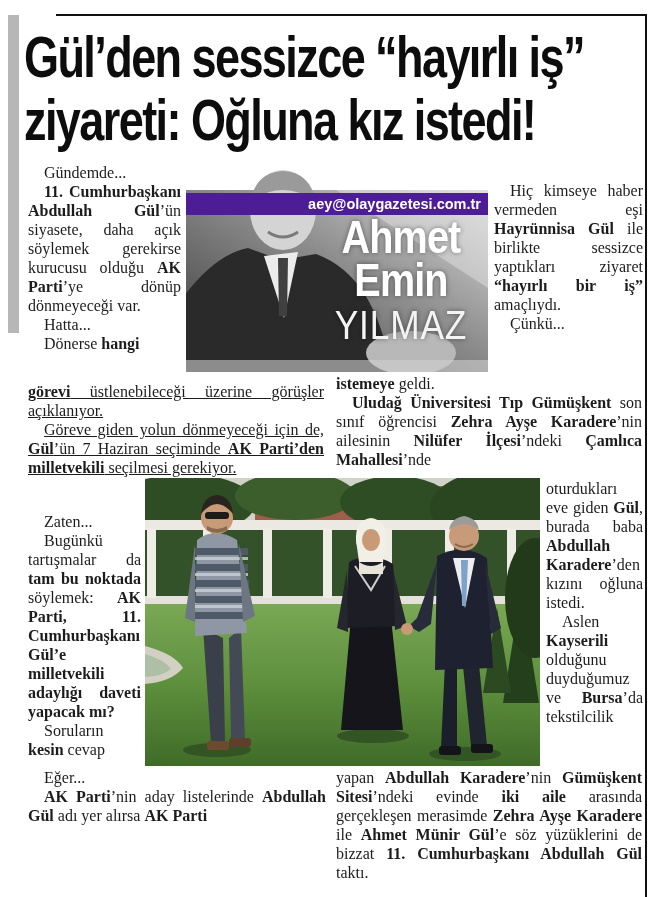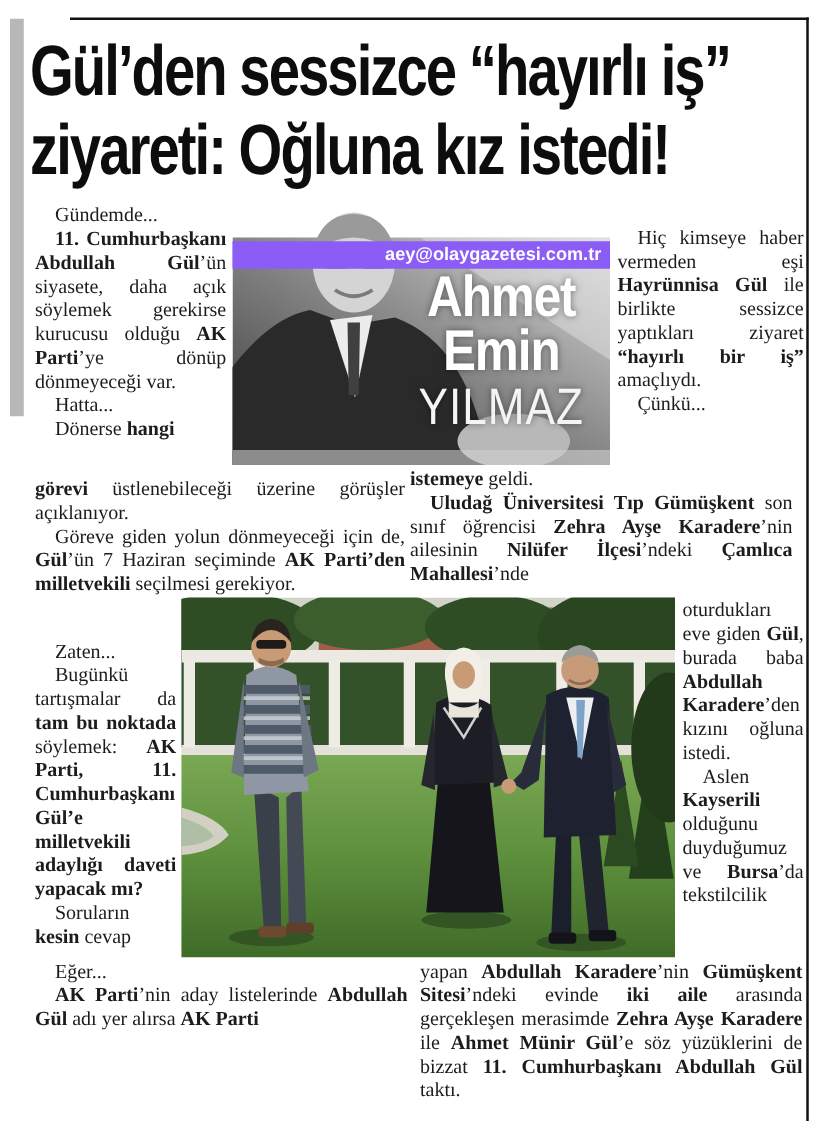--- a/index.html
+++ b/index.html
@@ -23,32 +23,32 @@
     transform:scaleX(0.79);transform-origin:left top;
   }
   
   .tz{
     font-size:16px;line-height:19px;text-align:justify;overflow:hidden;
   }
   .tz p{margin:0;text-indent:16px;}
   .tz p.noindent{text-indent:0;}
   .tz .b{font-weight:bold;}
   #zone-l1{left:28px;top:163px;width:153px;height:221px;}
-  #zone-l2{left:28px;top:382px;width:296px;height:102px;}
+  #zone-l2{left:28px;top:382px;width:296px;height:102px;text-decoration:underline;}
   #zone-l3{left:28px;top:512px;width:113px;height:282px;}
   #zone-l4{left:28px;top:768px;width:298px;height:129px;}
   #zone-r1{left:494px;top:181px;width:149px;height:219px;}
-  #zone-r2{left:328px;top:374px;width:306px;height:104px;}
+  #zone-r2{left:336px;top:374px;width:306px;height:104px;}
   #zone-r3{left:546px;top:479px;width:97px;height:291px;}
   #zone-r4{left:336px;top:768px;width:306px;height:129px;}
   
   .columnist{left:186px;top:168px;width:302px;height:204px;}
   .columnist svg{position:absolute;left:0;top:0;}
   .email-bar{
-    position:absolute;left:0;top:25px;width:302px;height:22px;background:#8b5cf6;
+    position:absolute;left:0;top:25px;width:302px;height:22px;background:#4c1d95;
     display:flex;align-items:center;justify-content:flex-end;
     font-family:"Liberation Sans", sans-serif;font-weight:bold;
     font-size:14.5px;color:#ffffff;padding-right:7px;box-sizing:border-box;
     letter-spacing:0px;z-index:3;
   }
   .columnist-name{
     position:absolute;left:128px;top:48px;width:174px;text-align:center;z-index:2;
     font-family:"Liberation Sans", sans-serif;color:#fff;
     transform:scaleX(0.86);transform-origin:center top;
   }

